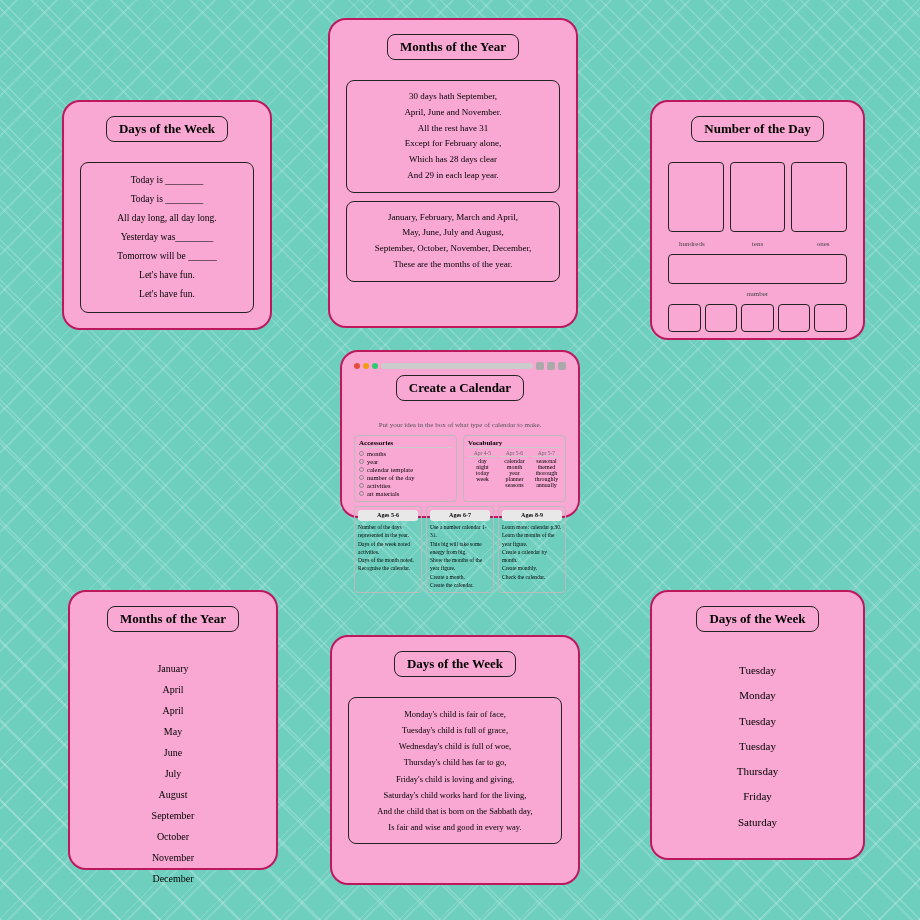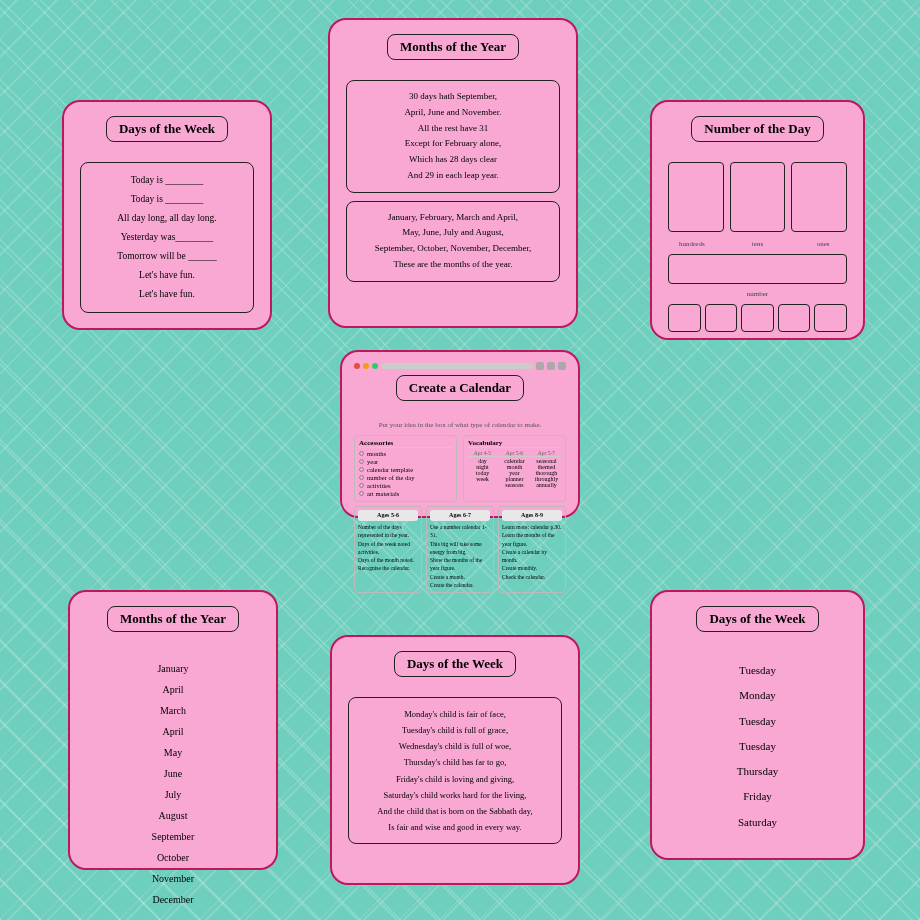--- a/index.html
+++ b/index.html
@@ -464,21 +464,20 @@
   </div>
 </div>
 
 <div class="card card-months-bottom">
   <div class="card-title-wrapper">
     <span class="card-title">Months of the Year</span>
   </div>
   <div class="months-list">
     <div>January</div>
     <div>April</div>
-    <div>March</div>
     <div>April</div>
     <div>May</div>
     <div>June</div>
     <div>July</div>
     <div>August</div>
     <div>September</div>
     <div>October</div>
     <div>November</div>
     <div>December</div>
   </div>

